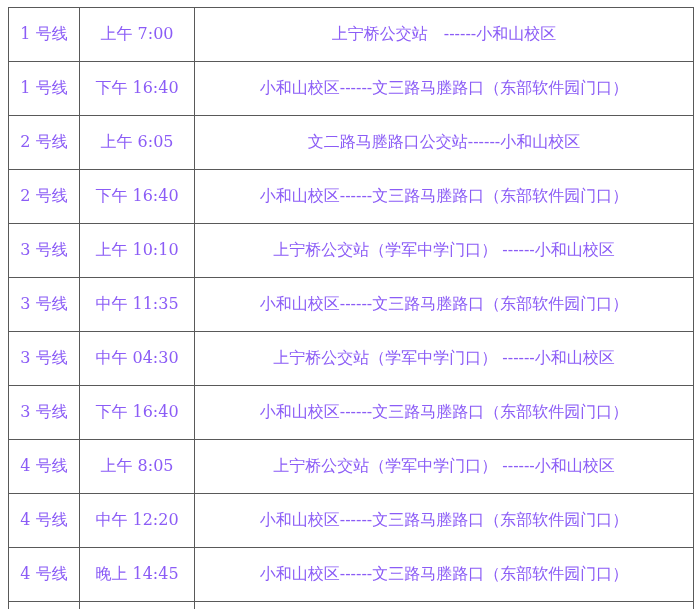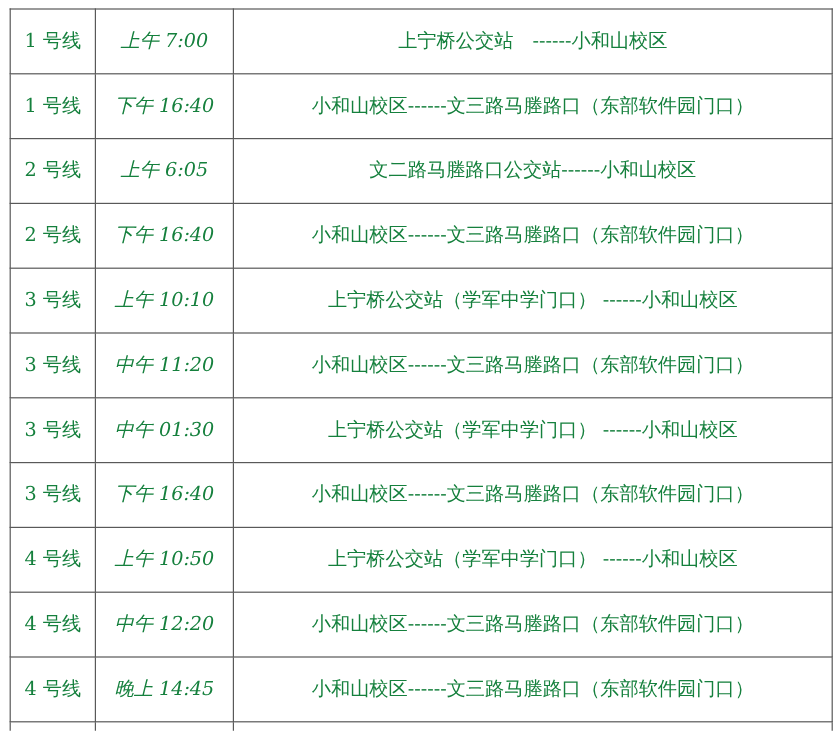--- a/index.html
+++ b/index.html
@@ -22,26 +22,26 @@
     table-layout: fixed;
     background: #ffffff;
   }
   table.schedule td {
     border: 1px solid #595959;
     height: 53px;
     padding: 0 2px;
     text-align: center;
     vertical-align: middle;
     font-size: 16px;
-    color: #15803d;
+    color: #8b5cf6;
     white-space: nowrap;
     overflow: hidden;
   }
   td.col-line  { width: 66px; }
-  td.col-time  { width: 110px; font-style: italic; }
+  td.col-time  { width: 110px; }
   td.col-route { width: 494px; }
   tr.partial-row td { height: 53px; }
 </style>
 </head>
 <body>
 
 <table class="schedule">
   <tbody>
     <tr>
       <td class="col-line">1 号线</td>
@@ -63,36 +63,36 @@
       <td class="col-time">下午 16:40</td>
       <td class="col-route">小和山校区------文三路马塍路口（东部软件园门口）</td>
     </tr>
     <tr>
       <td class="col-line">3 号线</td>
       <td class="col-time">上午 10:10</td>
       <td class="col-route">上宁桥公交站（学军中学门口） ------小和山校区</td>
     </tr>
     <tr>
       <td class="col-line">3 号线</td>
-      <td class="col-time">中午 11:20</td>
+      <td class="col-time">中午 11:35</td>
       <td class="col-route">小和山校区------文三路马塍路口（东部软件园门口）</td>
     </tr>
     <tr>
       <td class="col-line">3 号线</td>
-      <td class="col-time">中午 01:30</td>
+      <td class="col-time">中午 04:30</td>
       <td class="col-route">上宁桥公交站（学军中学门口） ------小和山校区</td>
     </tr>
     <tr>
       <td class="col-line">3 号线</td>
       <td class="col-time">下午 16:40</td>
       <td class="col-route">小和山校区------文三路马塍路口（东部软件园门口）</td>
     </tr>
     <tr>
       <td class="col-line">4 号线</td>
-      <td class="col-time">上午 10:50</td>
+      <td class="col-time">上午 8:05</td>
       <td class="col-route">上宁桥公交站（学军中学门口） ------小和山校区</td>
     </tr>
     <tr>
       <td class="col-line">4 号线</td>
       <td class="col-time">中午 12:20</td>
       <td class="col-route">小和山校区------文三路马塍路口（东部软件园门口）</td>
     </tr>
     <tr>
       <td class="col-line">4 号线</td>
       <td class="col-time">晚上 14:45</td>

